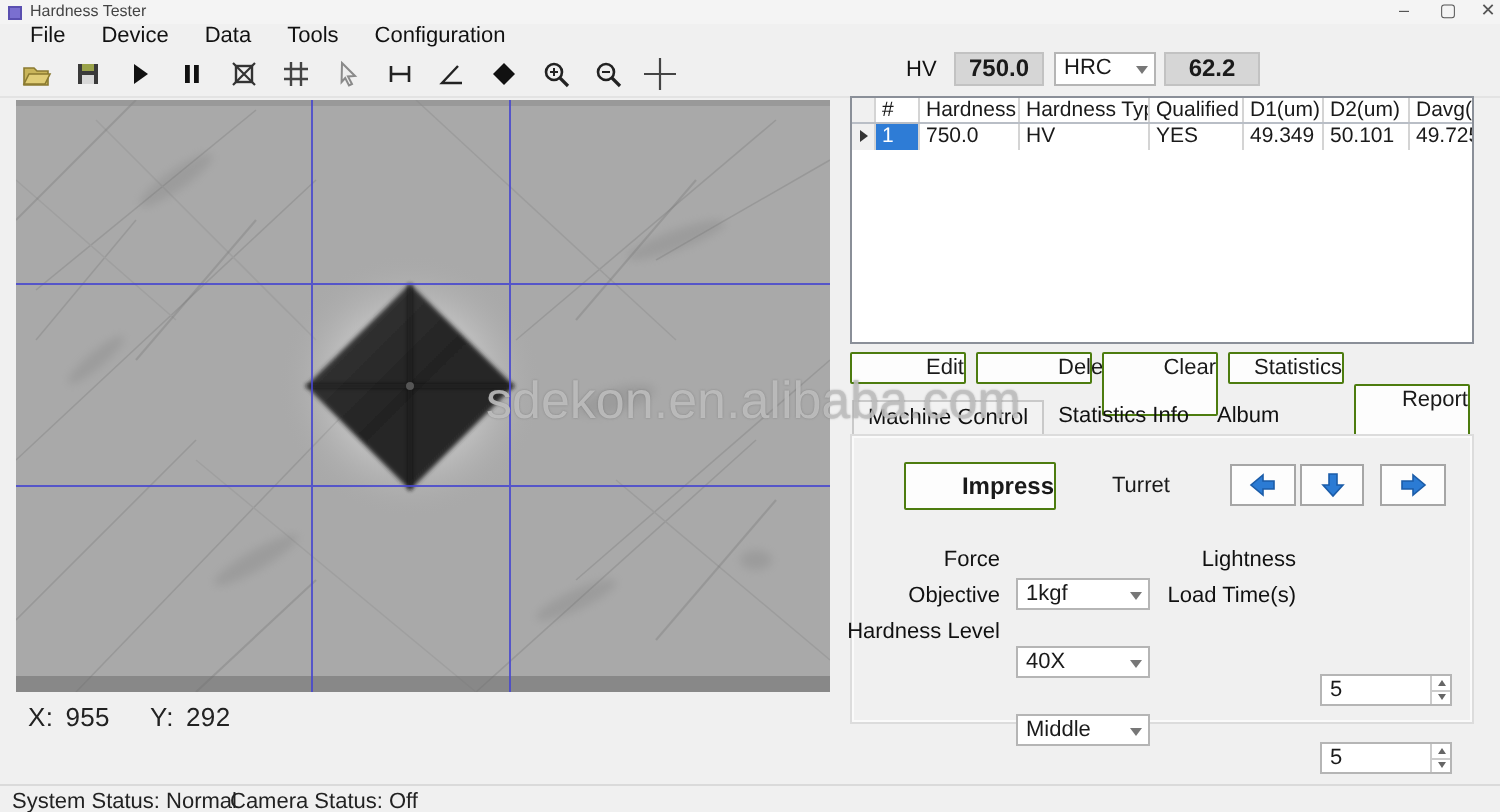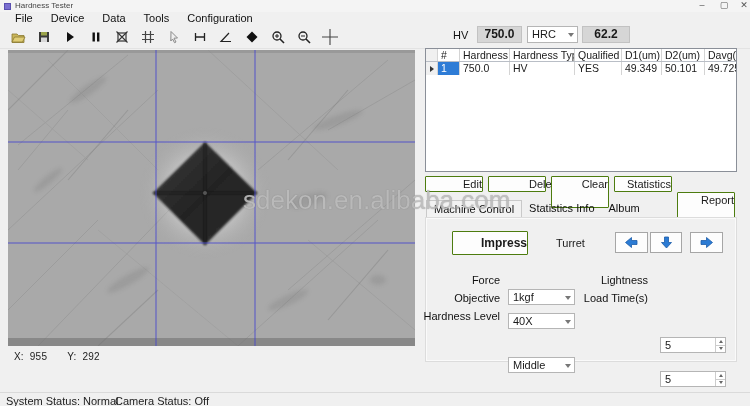--- a/index.html
+++ b/index.html
@@ -22,21 +22,21 @@
   .menu-item { padding:0 9px; font-size:11px; color:#111; height:13px; line-height:13px; }
 
   
   .toolbar { left:0; top:25px; width:750px; height:24px; display:flex; align-items:center; padding-left:5px; border-bottom:1px solid #e3e3e3; }
   .tool { width:26px; height:22px; display:flex; align-items:center; justify-content:center; }
   .tool svg { display:block; }
 
   
   .specimen { left:8px; top:50px; width:407px; height:296px; background:#a9a9a9; overflow:hidden; }
 
-  .xy { left:14px; top:351px; font-size:10px; color:#222; letter-spacing:0.2px; }
+  .xy { left:14px; top:351px; font-size:13px; color:#222; letter-spacing:0.2px; }
   .xy span { margin-right:6px; }
   .xy .val { margin-right:20px; }
 
   
   .ro-label { font-size:11px; color:#111; }
   .ro-box { background:#d6d6d6; border:1px solid #c2c2c2; text-align:center; font-weight:bold; font-size:12px; line-height:15px; }
   .combo { background:#fff; border:1px solid #b5b5b5; font-size:11px; line-height:15px; padding-left:4px; position:relative; }
   .combo .arrow { position:absolute; right:3px; top:6px; width:0; height:0; border-left:3px solid transparent; border-right:3px solid transparent; border-top:4px solid #777; }
 
   
@@ -315,21 +315,21 @@
     </svg>
 </div>
 
 <div class="abs flabel" style="left:400px; top:272px; width:100px;text-align:right;">Force</div>
 <div class="abs combo fcombo" style="left:508px; top:272px;">
   <span>1kgf</span>
   <span class="arrow"></span>
 </div>
 
 <div class="abs flabel" style="left:400px; top:290px; width:100px;">Objective</div>
-<div class="abs combo fcombo" style="left:508px; top:280px;">
+<div class="abs combo fcombo" style="left:508px; top:290px;">
   <span>40X</span>
   <span class="arrow"></span>
 </div>
 
 <div class="abs flabel" style="left:400px; top:308px; width:100px;">Hardness Level</div>
 <div class="abs combo fcombo" style="left:508px; top:308px;">
   <span>Middle</span>
   <span class="arrow"></span>
 </div>
 

